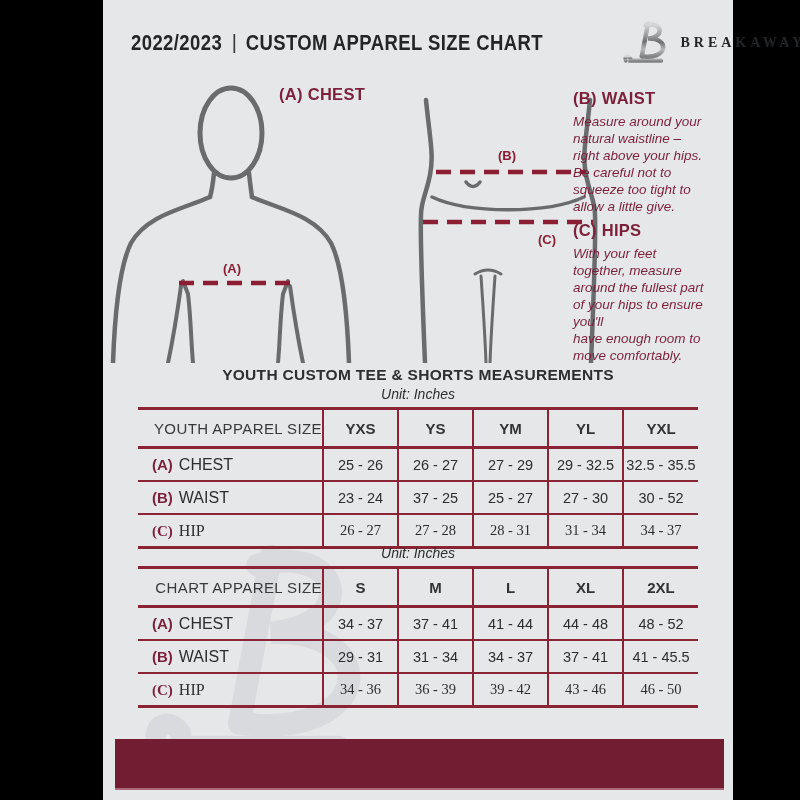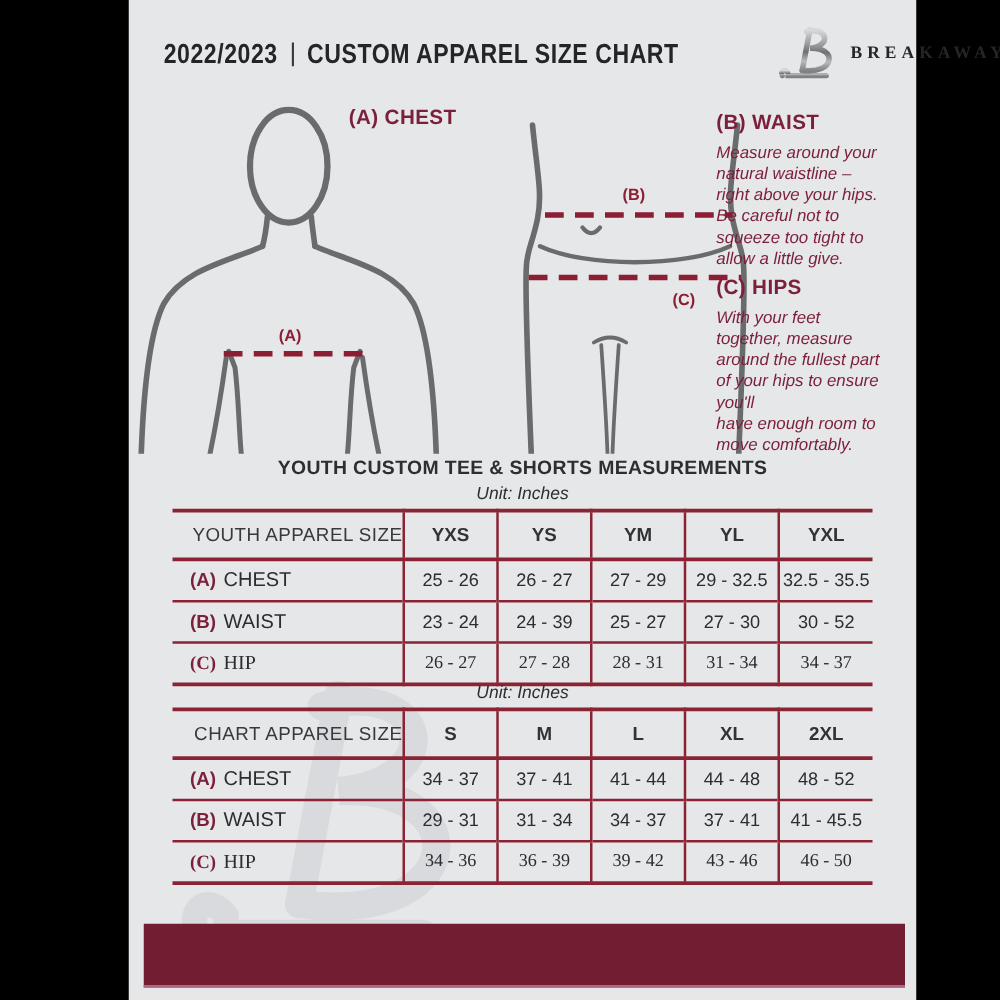--- a/index.html
+++ b/index.html
@@ -171,21 +171,21 @@
               <td class="rowlabel"><span class="pfx">(A)</span><span class="lbl">CHEST</span></td>
               <td>25 - 26</td>
               <td>26 - 27</td>
               <td>27 - 29</td>
               <td>29 - 32.5</td>
               <td>32.5 - 35.5</td>
             </tr>
             <tr>
               <td class="rowlabel"><span class="pfx">(B)</span><span class="lbl">WAIST</span></td>
               <td>23 - 24</td>
-              <td>24 - 39</td>
+              <td>37 - 25</td>
               <td>25 - 27</td>
               <td>27 - 30</td>
               <td>30 - 52</td>
             </tr>
             <tr>
               <td class="rowlabel"><span class="pfx">(C)</span><span class="lbl">HIP</span></td>
               <td>26 - 27</td>
               <td>27 - 28</td>
               <td>28 - 31</td>
               <td>31 - 34</td>

